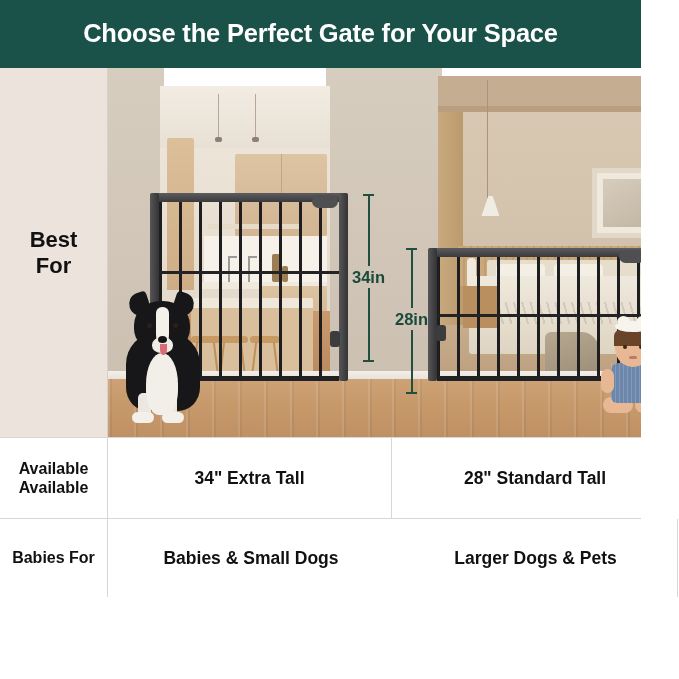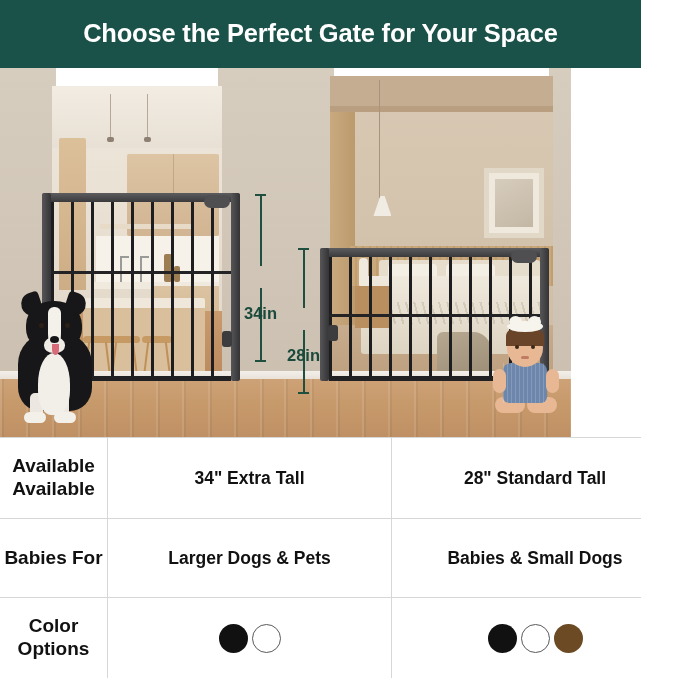--- a/index.html
+++ b/index.html
@@ -181,34 +181,34 @@
   .baby .leg { position:absolute; top:74px; width:30px; height:16px; background:#e8b894; border-radius:10px; }
   .baby .toy { position:absolute; width:11px; height:11px; border-radius:3px; }
 
   
   .measure { position:absolute; z-index:8; display:flex; flex-direction:column; align-items:center; }
   .measure .cap { width:11px; height:2px; background:#1f4f3f; }
   .measure .line { width:2px; background:#1f4f3f; }
   .measure .mval {
     position:absolute; left:50%; transform:translateX(-50%);
     font-size:16.5px; font-weight:bold; color:#1a4a3b; white-space:nowrap;
-    background:transparent; padding:1px 0; line-height:1;margin-top:36px;
+    background:transparent; padding:1px 0; line-height:1;
   }
 
   
   .rows { flex:1 1 auto; display:flex; flex-direction:column; }
   .row { display:flex; border-top:1px solid #d7d7d7; }
   .row.r1 { height:81px; }
   .row.r2 { height:79px; }
   .row.r3 { height:81px; }
   .cell-label {
     width:108px; flex:0 0 108px;
     display:flex; align-items:center; justify-content:center;
     border-right:1px solid #d7d7d7;
-    font-size:19px; font-weight:bold; color:#111; text-align:center; line-height:1.2;
+    font-size:16px; font-weight:bold; color:#111; text-align:center; line-height:1.2;
   }
   .cell-val {
     display:flex; align-items:center; justify-content:center;
     font-size:17.5px; font-weight:bold; color:#111; text-align:center;
   }
   .cell-val.c1 { width:284px; flex:0 0 284px; border-right:1px solid #d7d7d7; }
   .cell-val.c2 { width:286px; flex:0 0 286px; }
   .swatches { display:flex; align-items:center; justify-content:center; gap:4px; }
   .swatch { width:29px; height:29px; border-radius:50%; display:block; }
 </style>
@@ -216,20 +216,26 @@
 <body>
 
 <div class="page">
 
   <div class="header">
     <div class="header-title">Choose the Perfect Gate for Your Space</div>
   </div>
 
   <div class="image-band">
 
+    <div class="label-cell-img">
+      <div class="label-text">
+        <span>Best</span><br>
+        <span>For</span>
+      </div>
+    </div>
 
     <div class="photo photo-left">
       <div class="wall-left" style="left:0;width:56px;"></div>
       <div class="wall-right" style="right:0;width:66px;"></div>
 
       <div class="kitchen">
         <div class="k-ceiling"></div>
         <div class="k-door"></div>
         <div class="k-upper-cab"></div>
         <div class="k-backsplash"></div>
@@ -379,39 +385,18 @@
           <span>Available</span><br>
           <span>Available</span>
         </span>
       </div>
       <div class="cell-val c1">34" Extra Tall</div>
       <div class="cell-val c2">28" Standard Tall</div>
     </div>
 
     <div class="row r2">
       <div class="cell-label">Babies For</div>
+      <div class="cell-val c2">Babies &amp; Small Dogs</div>
       <div class="cell-val c1">Larger Dogs &amp; Pets</div>
-      <div class="cell-val c2">Babies &amp; Small Dogs</div>
     </div>
 
-    <div class="row r3">
-      <div class="cell-label">
-        <span>
-          <span>Color</span><br>
-          <span>Options</span>
-        </span>
-      </div>
-      <div class="cell-val c1">
-        <div class="swatches">
-          <span class="swatch" style="background:#111;" title="Black"></span>
-          <span class="swatch" style="background:#fff;border:1px solid #5a5a5a;" title="White"></span>
-        </div>
-      </div>
-      <div class="cell-val c2">
-        <div class="swatches">
-          <span class="swatch" style="background:#111;" title="Black"></span>
-          <span class="swatch" style="background:#fff;border:1px solid #5a5a5a;" title="White"></span>
-          <span class="swatch" style="background:#6b4a24;" title="Brown"></span>
-        </div>
-      </div>
-    </div>
   </div>
 </div>
 
 </body></html>

